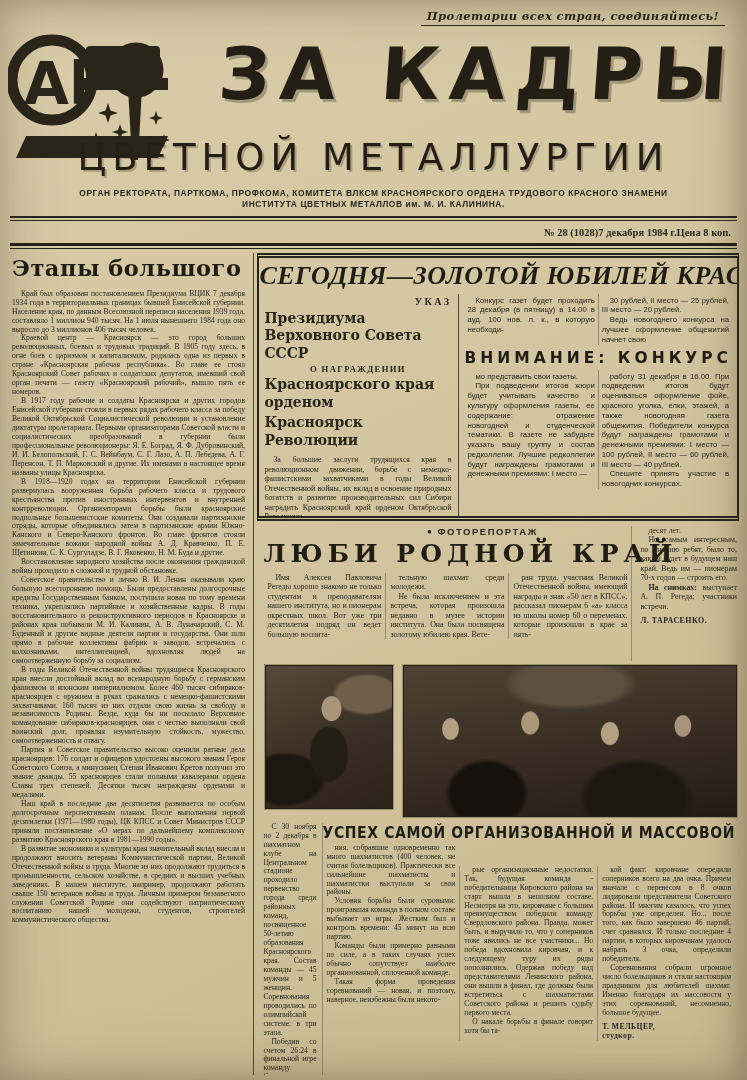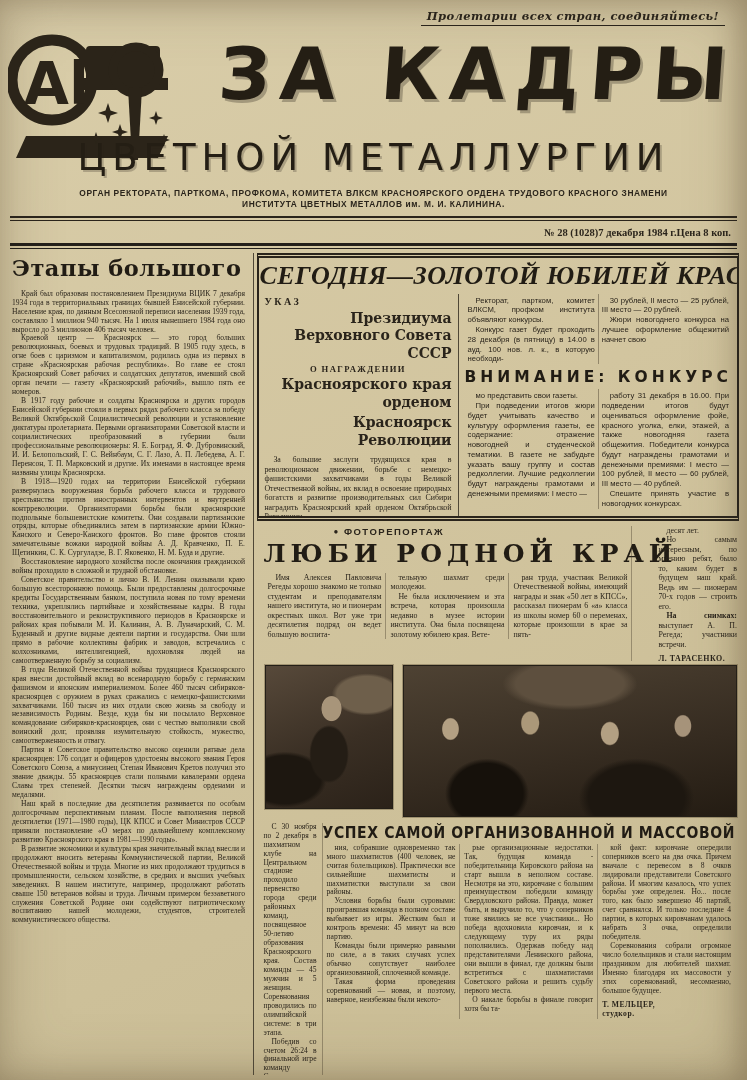--- a/index.html
+++ b/index.html
@@ -49,46 +49,46 @@
   p.tx { font-size:7.6px; line-height:1.18; text-align:justify; text-indent:9px; }
   
   .rightcol { flex:1; display:flex; flex-direction:column; overflow:hidden; }
   .jubilee-box { height:268px; border:2px solid #2a241b; border-top:5px double #2a241b;
     border-bottom:5px double #2a241b; overflow:hidden; }
   .jubilee-headline { text-align:center; font-family:"Liberation Serif", serif;
     font-style:italic; font-weight:bold; font-size:26px; letter-spacing:.5px;
     padding:3px 0 1px 0; white-space:nowrap; color:#211c14; }
   .box-inner { display:flex; padding:2px 5px 2px 5px; }
   .ukaz { width:226px; padding-right:6px; }
-  .ukaz .kicker { text-align:left; font-weight:bold; font-size:10px; letter-spacing:2.5px; margin:2px 0 3px 0; }
-  .ukaz .t-big { text-align:right; font-family:"DejaVu Serif", serif; font-weight:bold; font-size:14px; line-height:1.25; }
+  .ukaz .kicker { text-align:right; font-weight:bold; font-size:10px; letter-spacing:2.5px; margin:2px 0 3px 0; }
+  .ukaz .t-big { text-align:left; font-family:"DejaVu Serif", serif; font-weight:bold; font-size:14px; line-height:1.25; }
   .ukaz .t-small { text-align:center; font-weight:bold; font-size:8.6px; letter-spacing:1.4px; margin:2px 0; }
   .ukaz .t-big2 { margin-top:3px; }
   .ukaz .body { font-size:7.9px; line-height:1.2; text-align:justify; text-indent:9px; margin-top:6px; }
   .box-vrule { width:1.2px; background:#4f4736; }
   .konkurs { flex:1; padding-left:6px; font-family:"Liberation Sans", sans-serif; }
   .k-row { display:flex; }
   .k-col { flex:1; padding:2px 3px 0 3px; }
   .k-col + .k-col { border-left:1px solid rgba(70,60,42,.45); }
   .k-col p { font-size:7.7px; line-height:1.27; text-align:justify; text-indent:8px; }
   .k-headline { text-align:right; font-family:"DejaVu Sans", sans-serif; font-weight:bold;
     font-size:15.5px; letter-spacing:4px; white-space:nowrap; margin:4px 0 3px 0; color:#211c14; }
   
   .foto-section { display:flex; height:140px; padding:5px 2px 0 6px; }
   .foto-left { width:368px; }
-  .foto-label { padding-left:70px; font-family:"Liberation Sans", sans-serif;
+  .foto-label { text-align:center; padding-left:70px; font-family:"Liberation Sans", sans-serif;
     font-weight:bold; font-size:9.5px; letter-spacing:1.5px; }
   .foto-label .bullet { font-size:8px; vertical-align:1px; }
   .foto-headline { text-align:center; font-family:"DejaVu Serif", serif; font-weight:bold;
     font-size:25px; letter-spacing:5px; white-space:nowrap; margin:2px 0 5px 0; color:#211c14; }
   .foto-cols { display:flex; }
   .f-col { flex:1; padding:0 4px; }
   .f-col + .f-col { border-left:1px solid rgba(70,60,42,.4); }
   .f-col p, .foto-col4 p { font-size:7.9px; line-height:1.2; text-align:justify; text-indent:8px; }
-  .foto-col4 { flex:1; padding-left:26px; border-left:1px solid rgba(70,60,42,.4); }
+  .foto-col4 { flex:1; padding-left:8px; border-left:1px solid rgba(70,60,42,.4); }
   .caption-lead { font-weight:bold; }
   .byline { text-align:right; font-weight:bold; font-size:8.6px; text-indent:0 !important; margin-top:5px; letter-spacing:.5px; }
   
   .photos { display:flex; gap:10px; padding:4px 0 0 8px; height:156px; align-items:flex-start; }
   .photo { border:1px solid #241f17; box-shadow:0 0 0 1px rgba(90,75,50,.4); }
   .photo1 { width:128px; height:144px;
     background:
       radial-gradient(ellipse 16px 20px at 52% 30%, #a8957a 0 60%, transparent 65%),
       radial-gradient(ellipse 30px 44px at 50% 62%, #241d15 0 60%, transparent 66%),
       radial-gradient(ellipse 50px 30px at 80% 20%, #6e5f4b 0 60%, transparent 70%),
@@ -107,21 +107,21 @@
   
   .chess { display:flex; flex:1; padding:6px 4px 0 6px; overflow:hidden; }
   .c-col1 { width:124px; padding-right:5px; }
   .c-col1 p, .c-col p { font-size:7.6px; line-height:1.18; text-align:justify; text-indent:8px; }
   .c-right { flex:1; padding-left:0; border-left:1px solid rgba(70,60,42,.4); }
   .c-headline { text-align:center; font-family:"DejaVu Sans", sans-serif; font-weight:bold;
     font-size:14px; letter-spacing:.6px; white-space:nowrap; margin:0 0 5px 0; color:#211c14;
     transform:scaleY(1.15); transform-origin:top; }
   .c-cols { display:flex; }
   .c-col { flex:1; padding:0 4px; }
-  .c-col + .c-col { border-left:1px solid rgba(70,60,42,.4); }
+  .c-col + .c-col { border-left:1px solid rgba(70,60,42,.4);margin-top:22px; }
 </style>
 </head>
 <body>
 
 <div class="page">
 
   <div class="slogan-row">
     <span class="slogan">Пролетарии всех стран, соединяйтесь!</span>
   </div>
 
@@ -193,26 +193,25 @@
             <div class="t-big t-big2">Красноярск Революции</div>
             <p class="body">За большие заслуги трудящихся края в революционном движении, борьбе с немецко-фашистскими захватчиками в годы Великой Отечественной войны, их вклад в освоение природных богатств и развитие производительных сил Сибири наградить Красноярский край орденом Октябрьской Революции.</p>
 
           </div>
 
           <div class="box-vrule"></div>
 
           <div class="konkurs">
             <div class="k-row">
               <div class="k-col">
-                <p>Ректорат, партком, комитет ВЛКСМ, профком института объявляют конкурсы.</p>
                 <p>Конкурс газет будет проходить 28 декабря (в пятницу) в 14.00 в ауд. 100 нов. л. к., в которую необходи-</p>
               </div>
               <div class="k-col">
                 <p>30 рублей, II место — 25 рублей, III место — 20 рублей.</p>
-                <p>Жюри новогоднего конкурса на лучшее оформление общежитий начнет свою</p>
+                <p>Ведь новогоднего конкурса на лучшее оформление общежитий начнет свою</p>
               </div>
             </div>
             <div class="k-headline">ВНИМАНИЕ: КОНКУРС</div>
             <div class="k-row">
               <div class="k-col">
                 <p>мо представить свои газеты.</p>
                 <p>При подведении итогов жюри будет учитывать качество и культуру оформления газеты, ее содержание: отражение новогодней и студенческой тематики. В газете не забудьте указать вашу группу и состав редколлегии. Лучшие редколлегии будут награждены грамотами и денежными премиями: I место —</p>
               </div>
               <div class="k-col">
                 <p>работу 31 декабря в 16.00. При подведении итогов будут оцениваться оформление фойе, красного уголка, елки, этажей, а также новогодняя газета общежития. Победители конкурса будут награждены грамотами и денежными премиями: I место — 100 рублей, II место — 60 рублей, III место — 40 рублей.</p>

